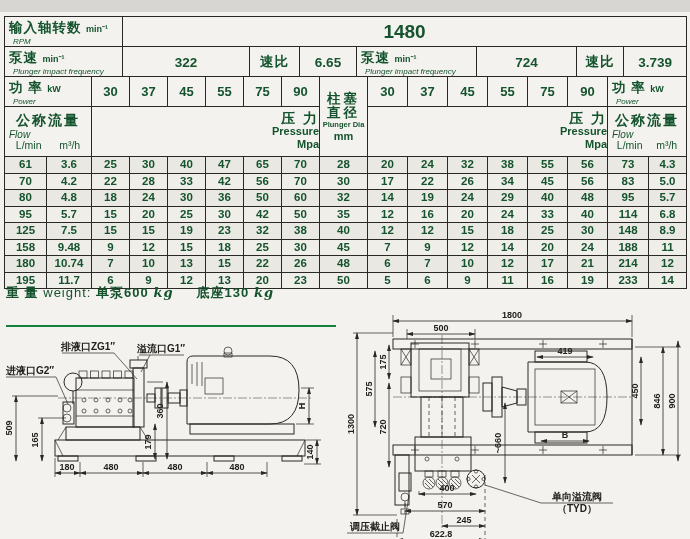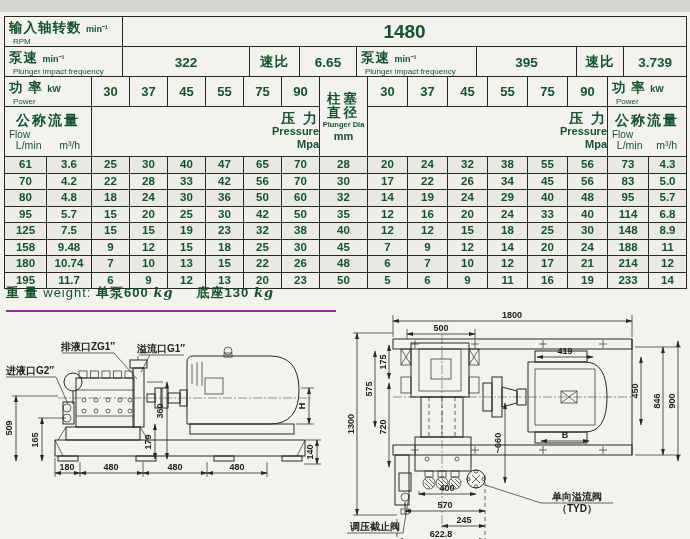--- a/index.html
+++ b/index.html
@@ -9,30 +9,30 @@
   th,td{border:1.4px solid #2a2824;text-align:center;vertical-align:middle;padding:0;overflow:hidden;}
   .toptab{position:absolute;left:4px;top:4px;width:682px;}
   .maintab{position:absolute;left:4px;top:64px;width:682px;}
   .toptab tr{height:30px;}
   .r-power{height:30px;}
   .r-units{height:50px;}
   .maintab tbody td{height:15.5px;line-height:15px;font-size:11.5px;font-weight:600;background:#efeee9;}
   .maintab tbody tr:nth-child(odd) td{background:#e9e8e2;}
   .zh{font-size:13.5px;font-weight:700;letter-spacing:1px;}
   .zh-big{font-size:14px;font-weight:700;letter-spacing:2px;}
-  .en{font-size:8px;font-weight:400;display:block;text-align:left;padding-left:4px;line-height:9px;}
+  .en{font-size:8px;font-weight:400;display:block;text-align:left;padding-left:4px;line-height:9px;font-style:italic;}
   .unit{font-size:9px;font-weight:600;}
   .lal{text-align:left;padding-left:4px;}
   .val{font-size:13.5px;font-weight:600;}
   .num-h{font-size:13px;font-weight:600;}
   .flow-units{display:flex;justify-content:space-around;font-size:10.5px;font-weight:400;padding:0 2px;}
   .press-hdr div{line-height:13px;text-align:right;}
   .plg .zh{letter-spacing:3px;line-height:14px;}
-  .weight{position:absolute;left:6px;top:272px;width:330px;border-bottom:2px solid #a21caf;
-          padding-bottom:8px;font-size:13px;font-weight:700;letter-spacing:1px;}
+  .weight{position:absolute;left:6px;top:272px;width:330px;border-bottom:2px solid #15803d;
+          padding-bottom:23px;font-size:13px;font-weight:700;letter-spacing:1px;}
   .weight .kg{font-family:"DejaVu Serif",serif;font-style:italic;font-weight:600;}
   svg text{font-family:"Liberation Sans",sans-serif;fill:#23211d;}
   .dtxt{font-size:9px;font-weight:700;}
   .ltxt{font-size:10px;font-weight:700;}
   .ln{stroke:#2a2824;stroke-width:1;fill:none;}
   .thin{stroke:#2a2824;stroke-width:0.7;fill:none;}
   .dim{stroke:#2a2824;stroke-width:0.8;fill:none;}
   .cl{stroke:#55524c;stroke-width:0.6;fill:none;stroke-dasharray:9 2 2 2;}
   .dsh{stroke:#2a2824;stroke-width:0.7;fill:none;stroke-dasharray:4 3;}
 </style>
@@ -65,21 +65,21 @@
         <span class="zh">泵速</span> <span class="unit">min⁻¹</span>
         <span class="en">Plunger impact frequency</span>
       </th>
       <th><span class="val">322</span></th>
       <th><span class="zh">速比</span></th>
       <th><span class="val">6.65</span></th>
       <th class="lal">
         <span class="zh">泵速</span> <span class="unit">min⁻¹</span>
         <span class="en">Plunger impact frequency</span>
       </th>
-      <th><span class="val">395</span></th>
+      <th><span class="val">724</span></th>
       <th><span class="zh">速比</span></th>
       <th><span class="val">3.739</span></th>
     </tr>
   </tbody>
     </table>
 
   <table class="maintab">
     <colgroup>
       <col style="width:42px">
         <col style="width:45px">

